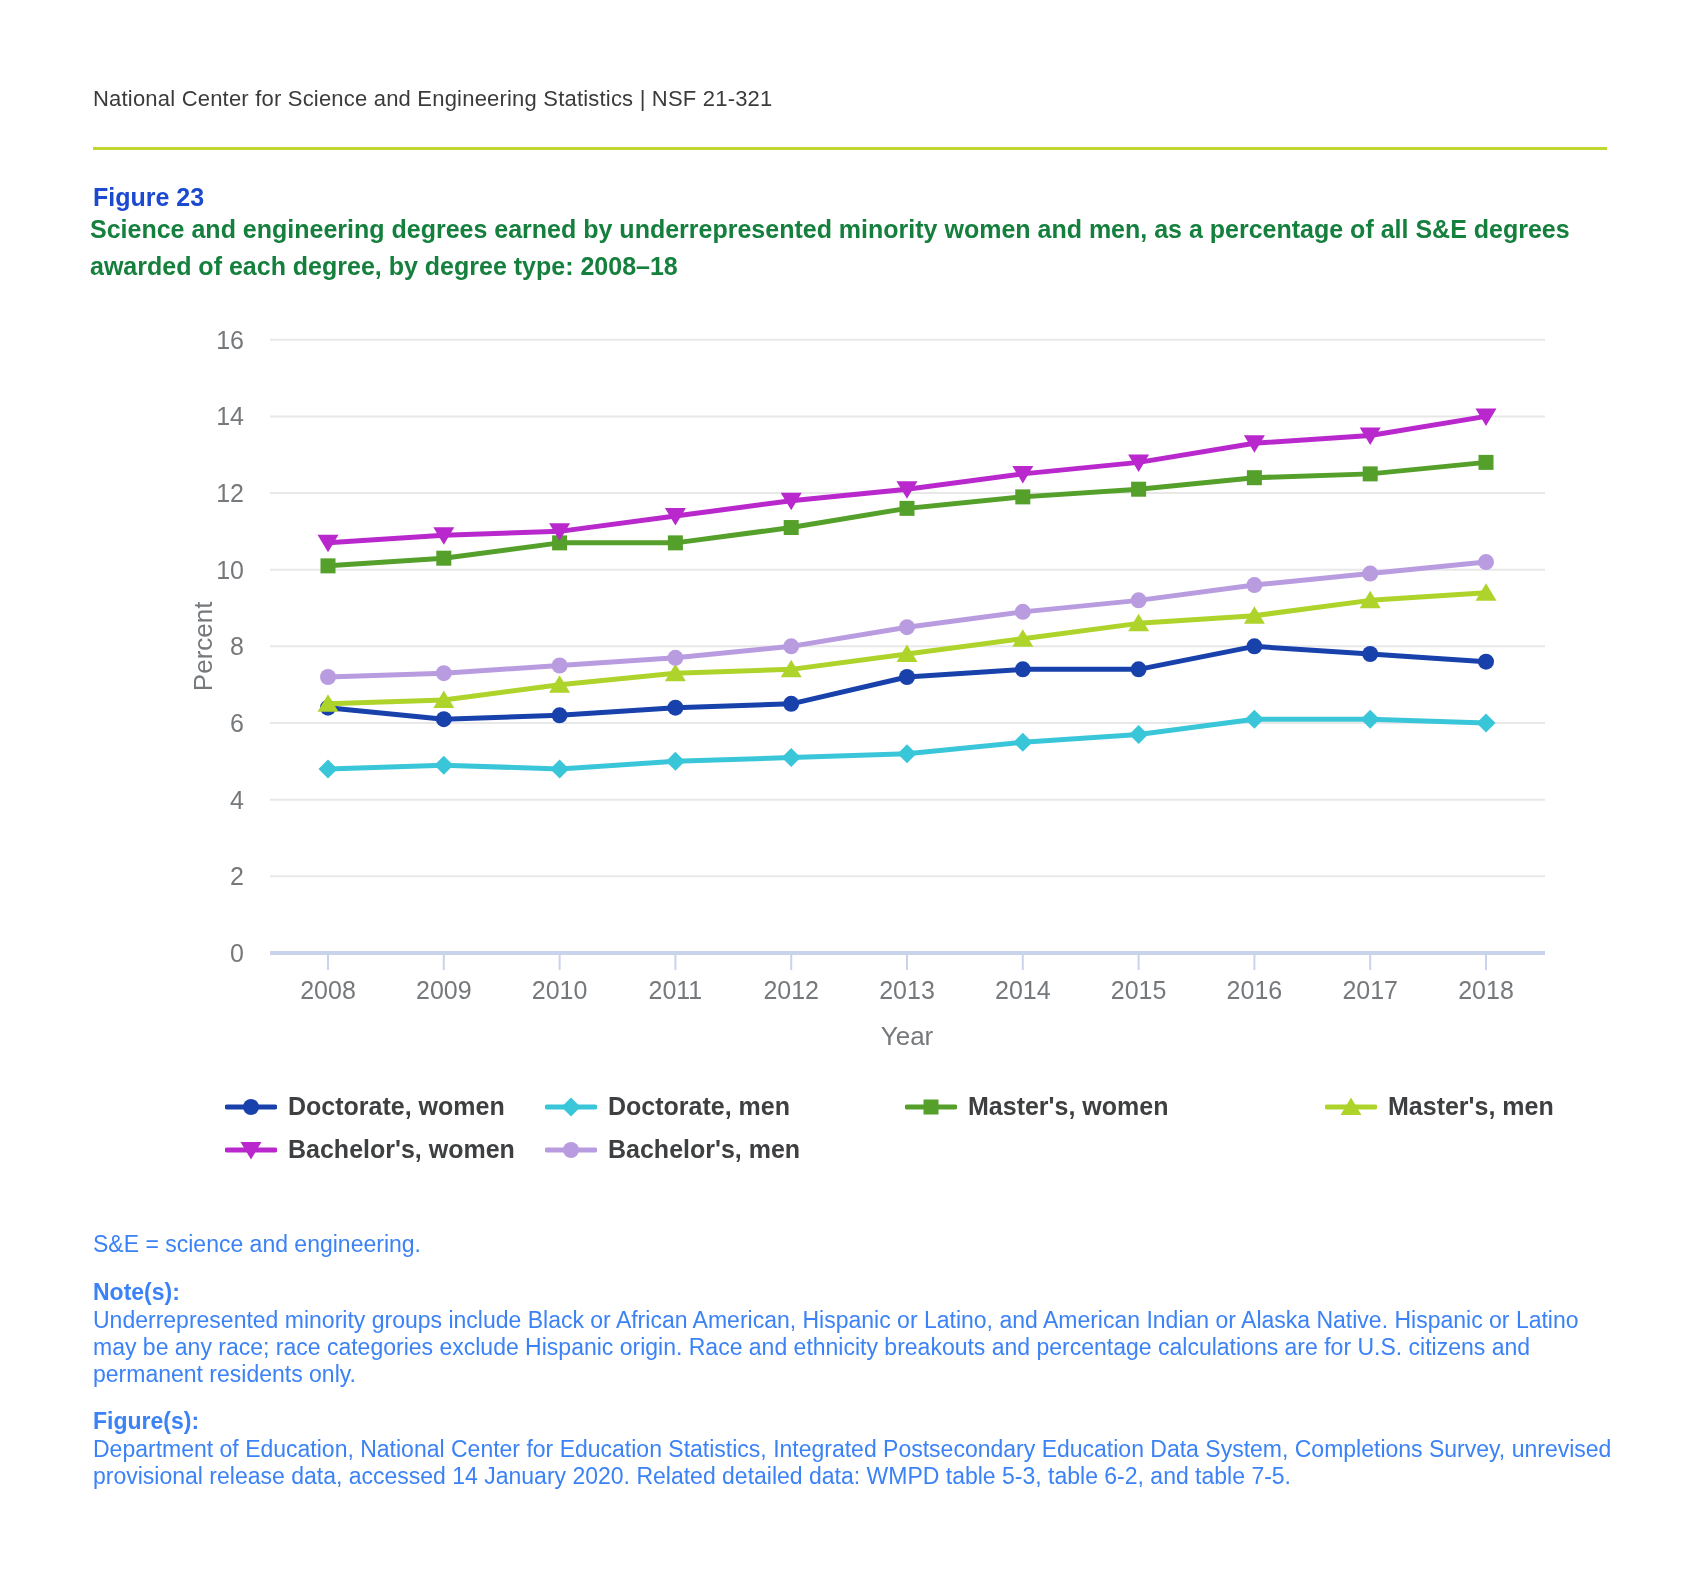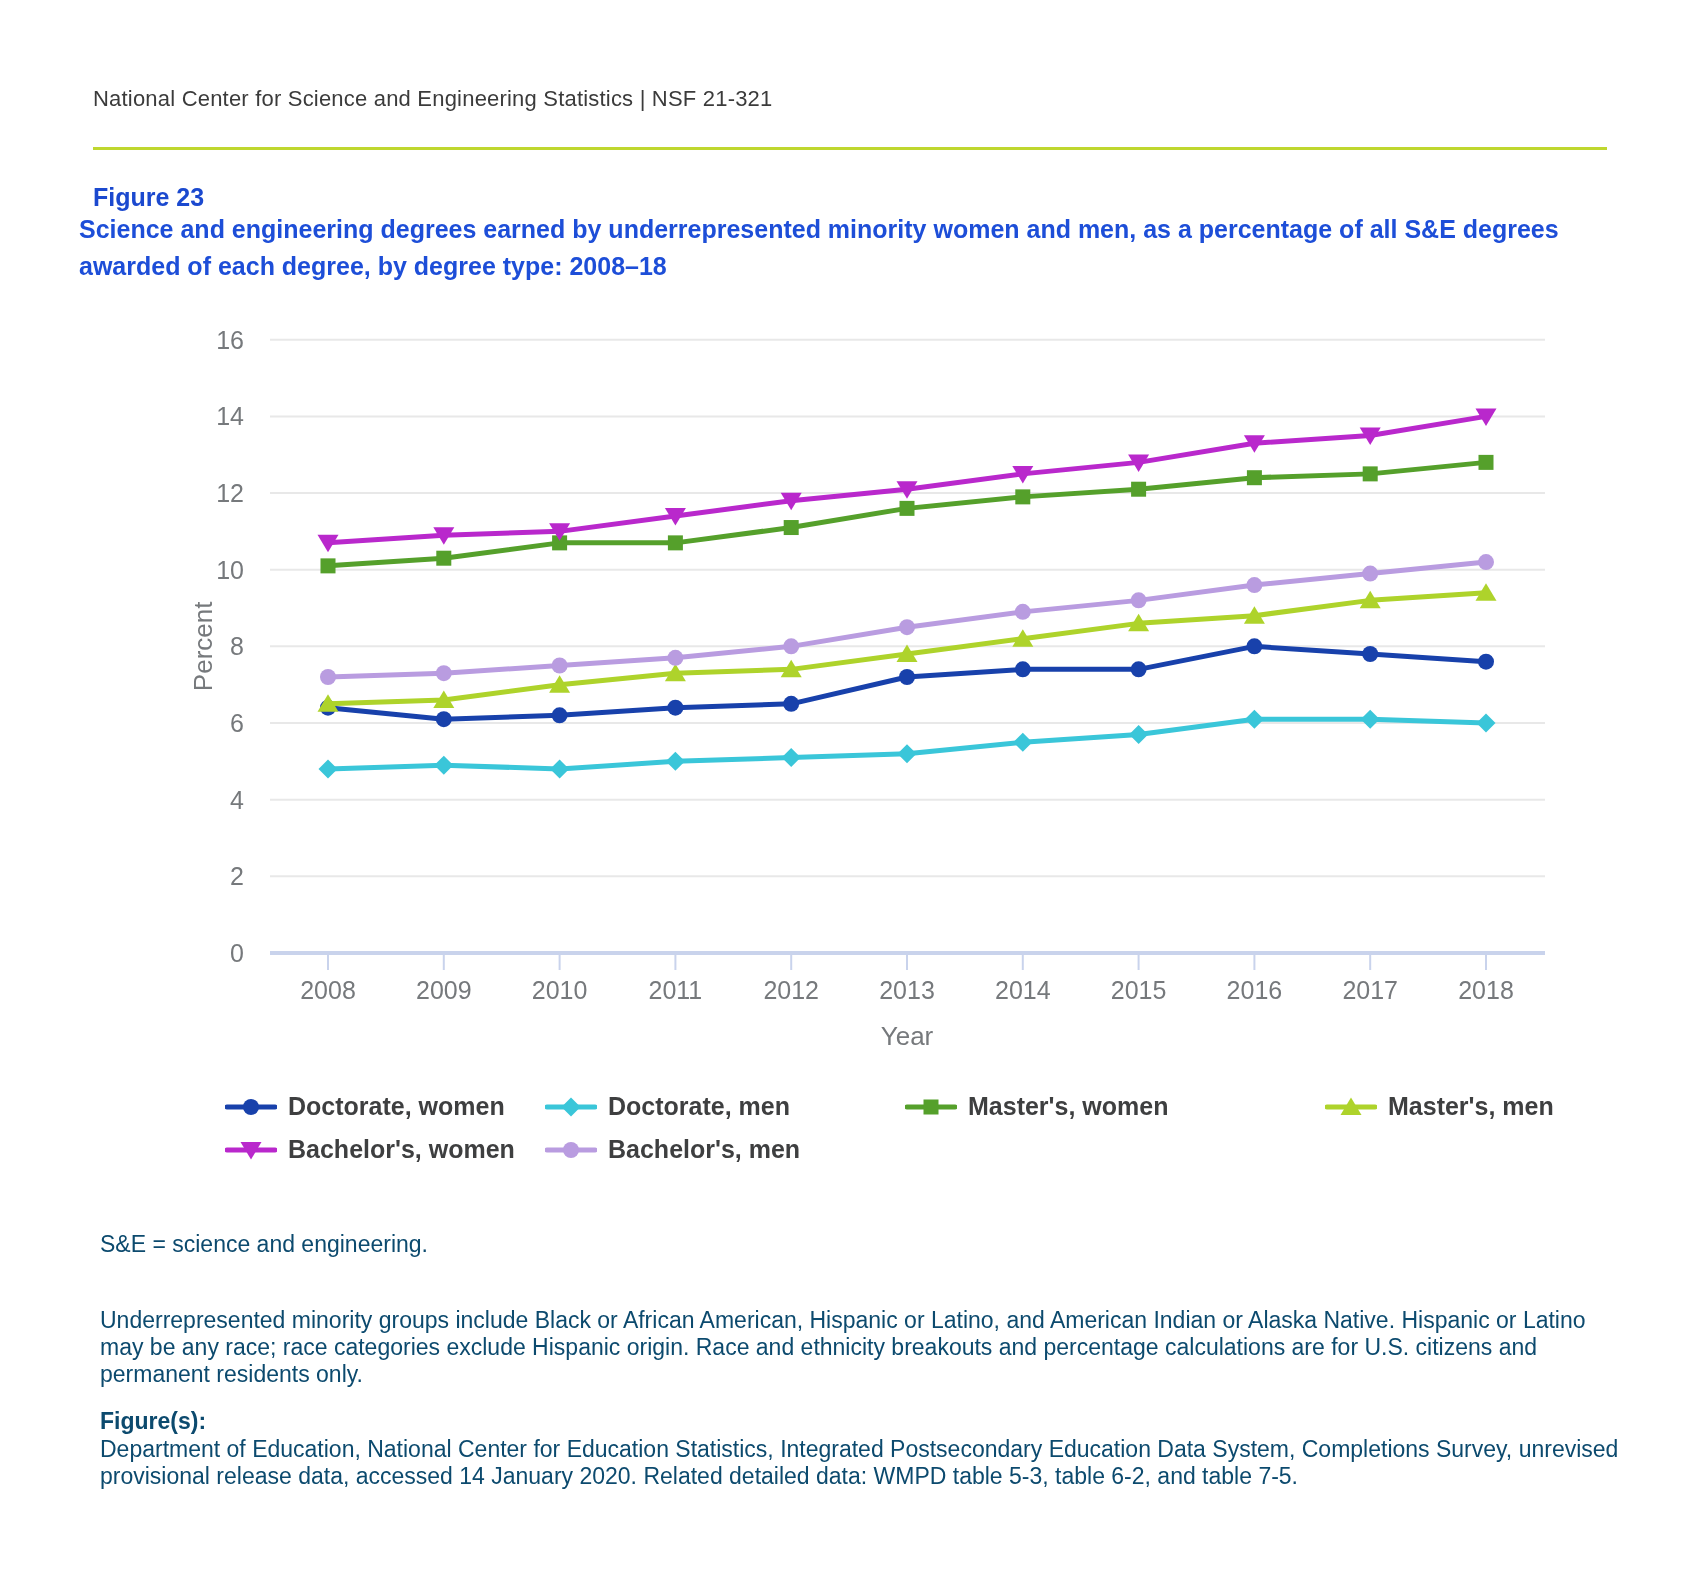--- a/index.html
+++ b/index.html
@@ -10,33 +10,33 @@
   .report-header{
     position:absolute;left:93px;top:86px;font-size:22px;color:#3b3b3b;letter-spacing:.2px;
   }
   .divider{
     position:absolute;left:93px;top:147px;width:1514px;height:3px;background:#bfd72f;
   }
   .figure-label{
     position:absolute;left:93px;top:171px;font-size:25px;font-weight:bold;color:#1b49cf;margin-top:12px;
   }
   .figure-title{
-    position:absolute;left:79px;top:211px;width:1495px;
-    font-size:25px;font-weight:bold;color:#1d4ed8;line-height:37px;
+    position:absolute;left:90px;top:211px;width:1495px;
+    font-size:25px;font-weight:bold;color:#15803d;line-height:37px;
   }
   .chart-svg{position:absolute;left:140px;top:295px;}
   .chart-svg text.tick{fill:#76797c;font-size:25px;font-family:"Liberation Sans",sans-serif;}
   .chart-svg text.axis-title{fill:#76797c;font-size:26px;font-family:"Liberation Sans",sans-serif;}
   .legend{
     position:absolute;left:225px;top:1092px;
     display:grid;grid-template-columns:320px 360px 420px 340px;row-gap:14px;
   }
   .legend-item{display:flex;align-items:center;gap:11px;cursor:pointer;}
   .legend-item span{font-size:25px;font-weight:bold;color:#3e3f40;}
-  .notes{position:absolute;left:100px;width:1522px;font-size:23px;color:#0c4a6e;line-height:27px;}
+  .notes{position:absolute;left:93px;width:1522px;font-size:23px;color:#3b82f6;line-height:27px;}
   .abbrev{top:1231px;}
   .notes-label{top:1279px;font-weight:bold;}
   .notes-text{top:1307px;}
   .sources-label{top:1408px;font-weight:bold;}
   .sources-text{top:1436px;}
 </style>
 </head>
 <body>
 
 <div class="page">
@@ -217,17 +217,18 @@
       <div class="legend-item">
         <svg width="52" height="22" viewBox="0 0 52 22">
           <line x1="2" x2="50" y1="11" y2="11" stroke="#b99ce0" stroke-width="5" stroke-linecap="round"></line>
           <circle cx="26" cy="11" r="8" fill="#b99ce0"></circle>
         </svg>
         <span>Bachelor's, men</span>
       </div>
     </div>
 
   <div class="notes abbrev">S&amp;E = science and engineering.</div>
+  <div class="notes notes-label">Note(s):</div>
   <div class="notes notes-text">Underrepresented minority groups include Black or African American, Hispanic or Latino, and American Indian or Alaska Native. Hispanic or Latino may be any race; race categories exclude Hispanic origin. Race and ethnicity breakouts and percentage calculations are for U.S. citizens and permanent residents only.</div>
   <div class="notes sources-label">Figure(s):</div>
   <div class="notes sources-text">Department of Education, National Center for Education Statistics, Integrated Postsecondary Education Data System, Completions Survey, unrevised provisional release data, accessed 14 January 2020. Related detailed data: WMPD table 5-3, table 6-2, and table 7-5.</div>
 
 </div>
 
 </body></html>

